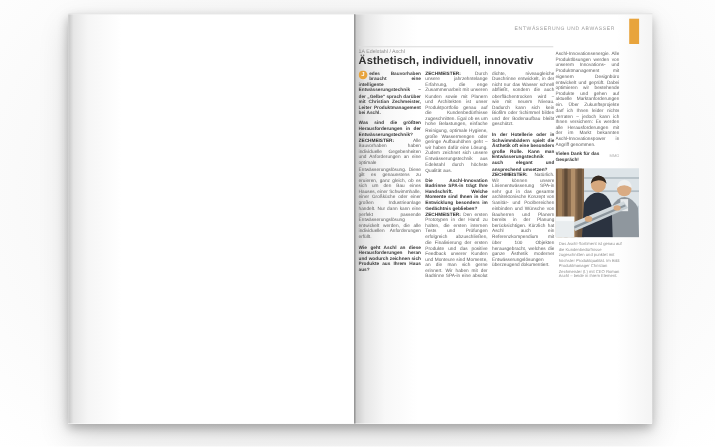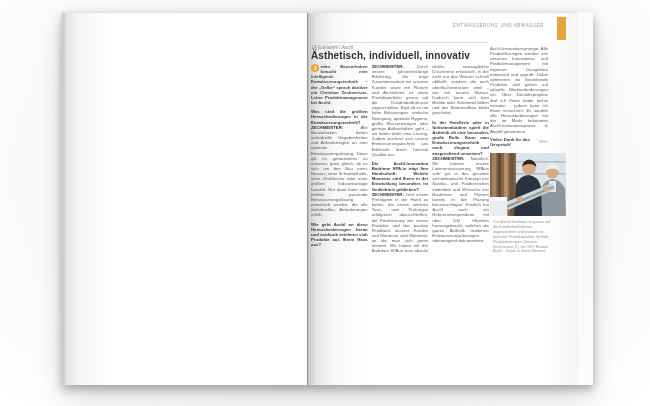--- a/index.html
+++ b/index.html
@@ -13,21 +13,21 @@
     position:absolute; left:62px; top:12px; width:531px; height:373px;
     box-shadow: 0 4px 9px rgba(0,0,0,.28), 0 12px 26px rgba(0,0,0,.14);
   }
   .page { position:absolute; top:0; height:373px; }
   .page-left {
     left:0; width:260px;
     background: linear-gradient(to right, #c6c6c6 0px, #e6e6e6 5px, #f6f6f6 18px, #ffffff 48px, #ffffff 100%);
     border-top:1px solid #e2e2e2;
   }
   .page-right {
-    left:245px; width:271px;
+    left:260px; width:271px;
     background: linear-gradient(to right, #a8a8a8 0px, #cdcdcd 2px, #e7e7e7 10px, #f8f8f8 28px, #ffffff 58px, #ffffff 88%, #f4f4f4 100%);
     border-top:1px solid #e2e2e2;
   }
   .fold-line { position:absolute; left:0; top:0; bottom:0; width:1px; background:#8e8e8e; }
 
   .section-label {
     position:absolute; top:10px; right:34px;
     font-size:4.6px; letter-spacing:.55px; color:#9b9b9b; white-space:nowrap;
   }
   .orange-tab { position:absolute; top:4px; right:12px; width:9px; height:23px; }

